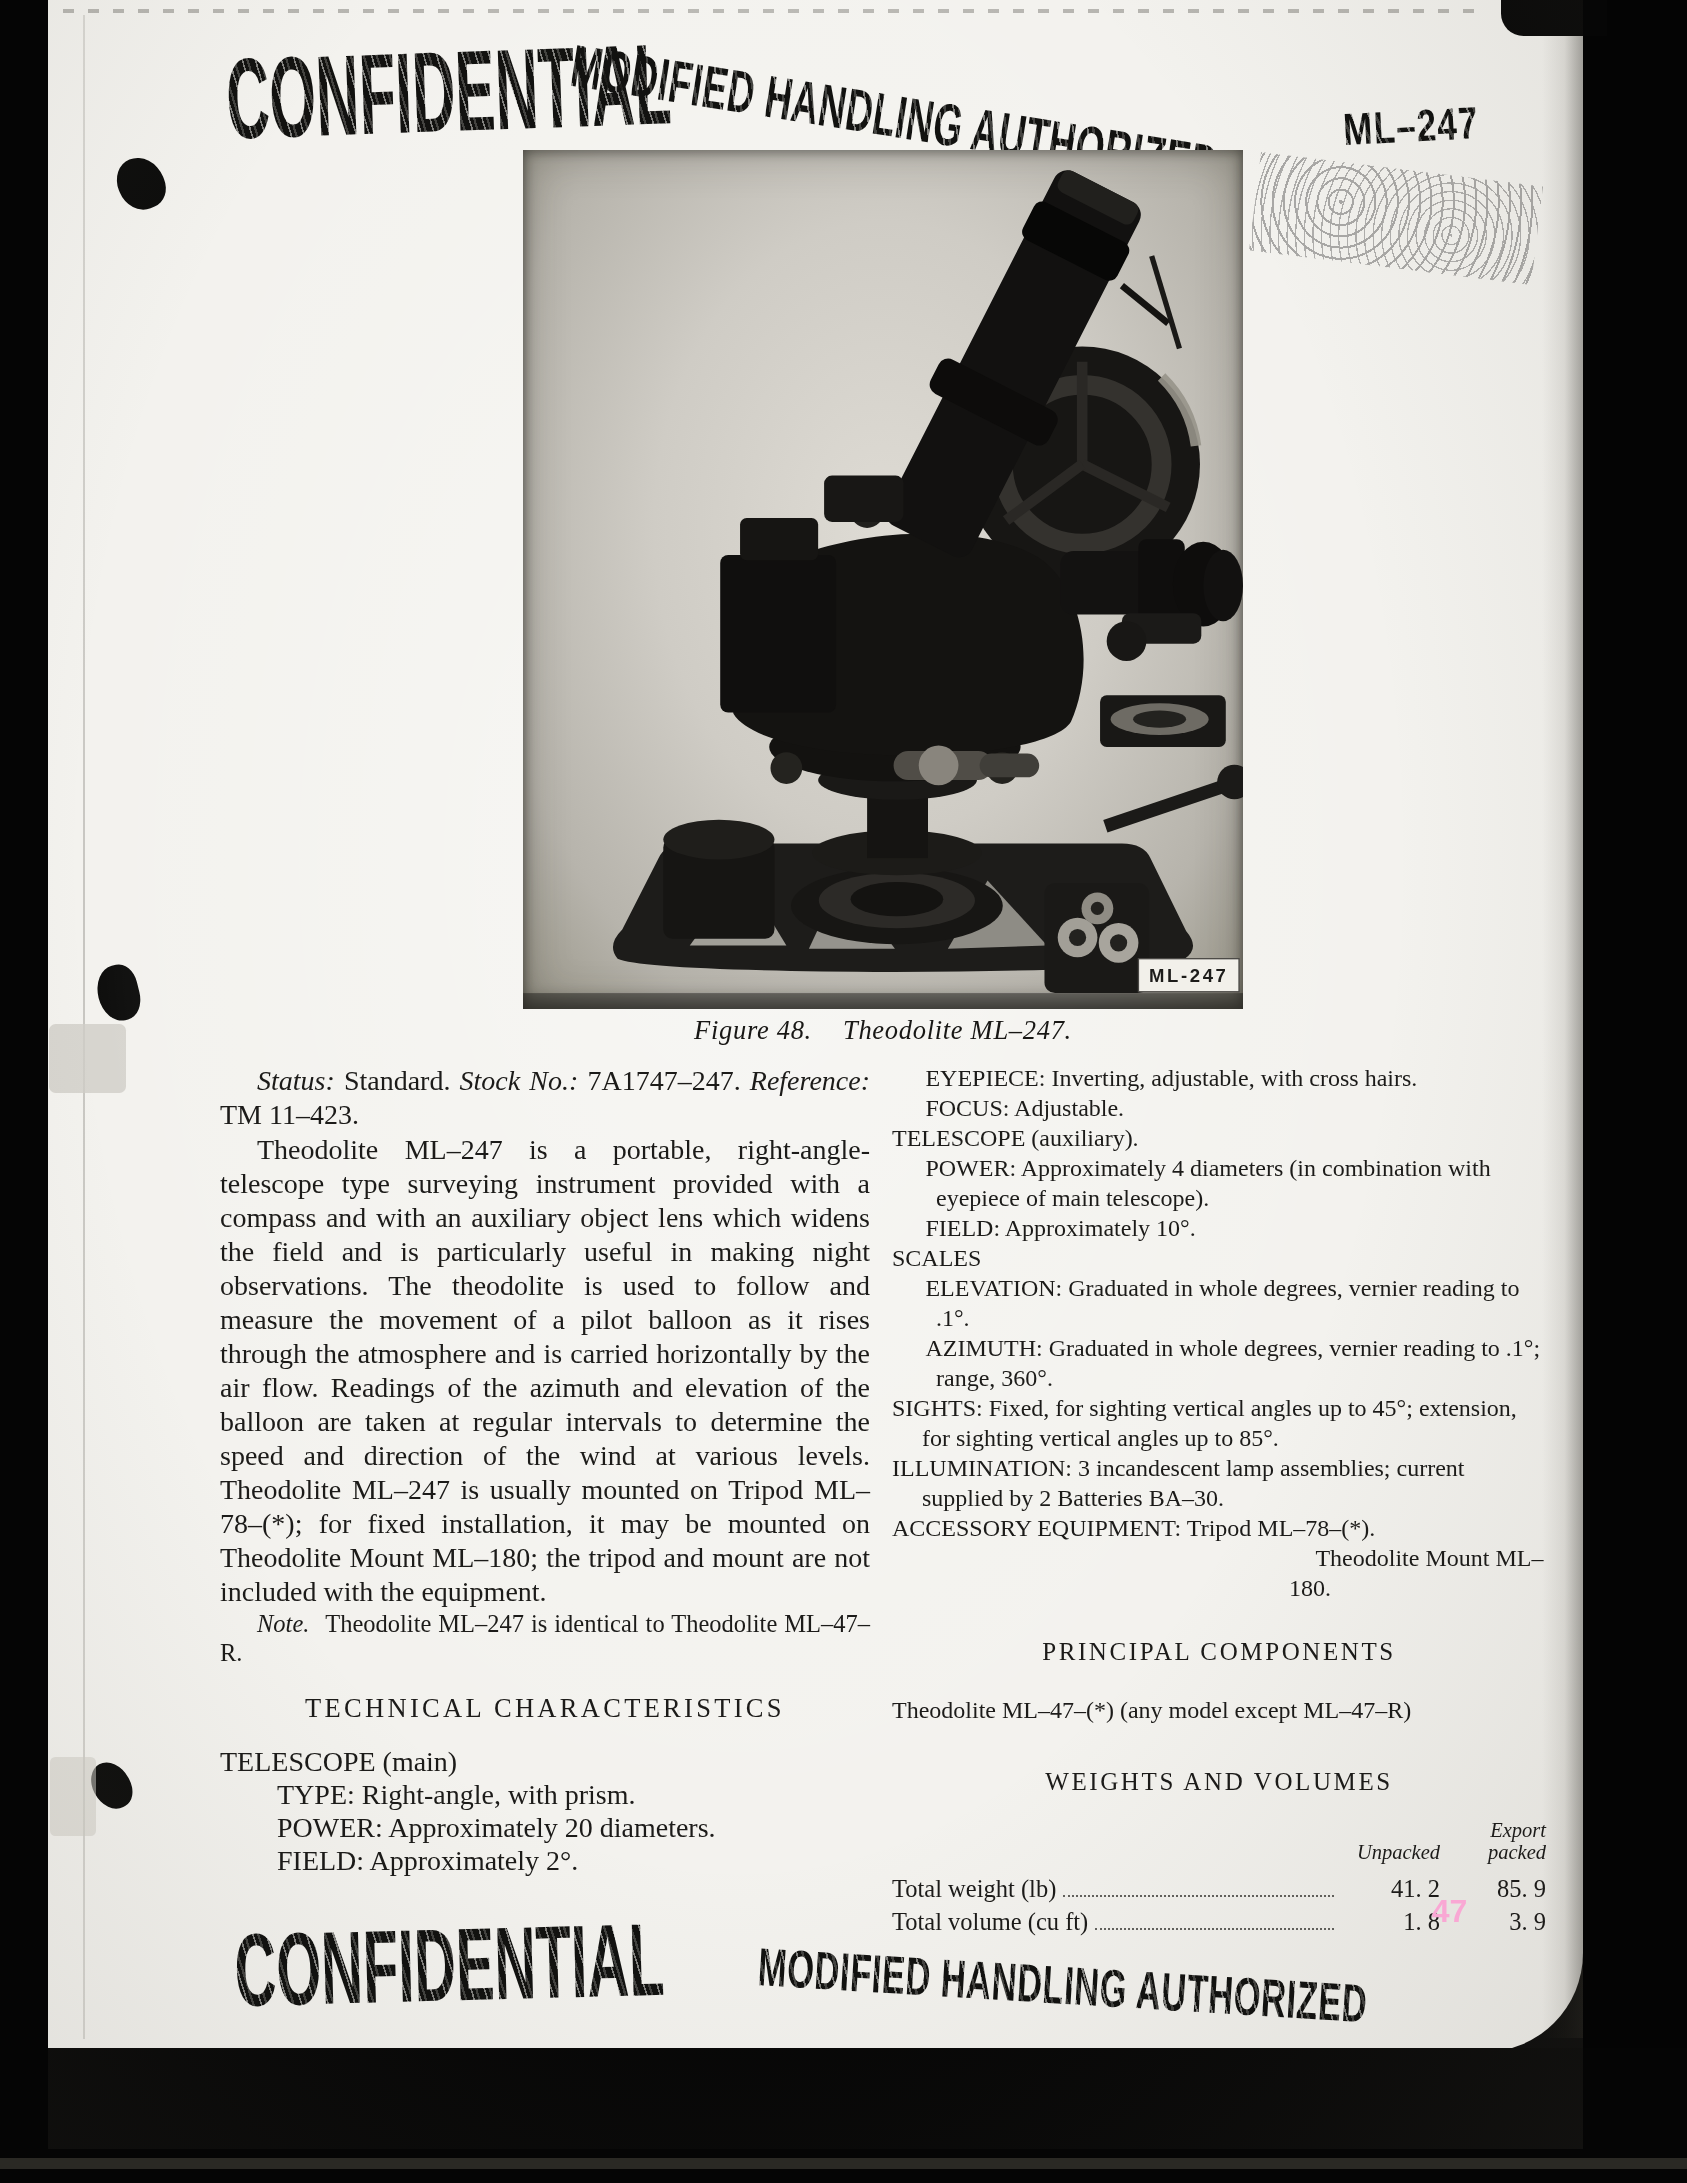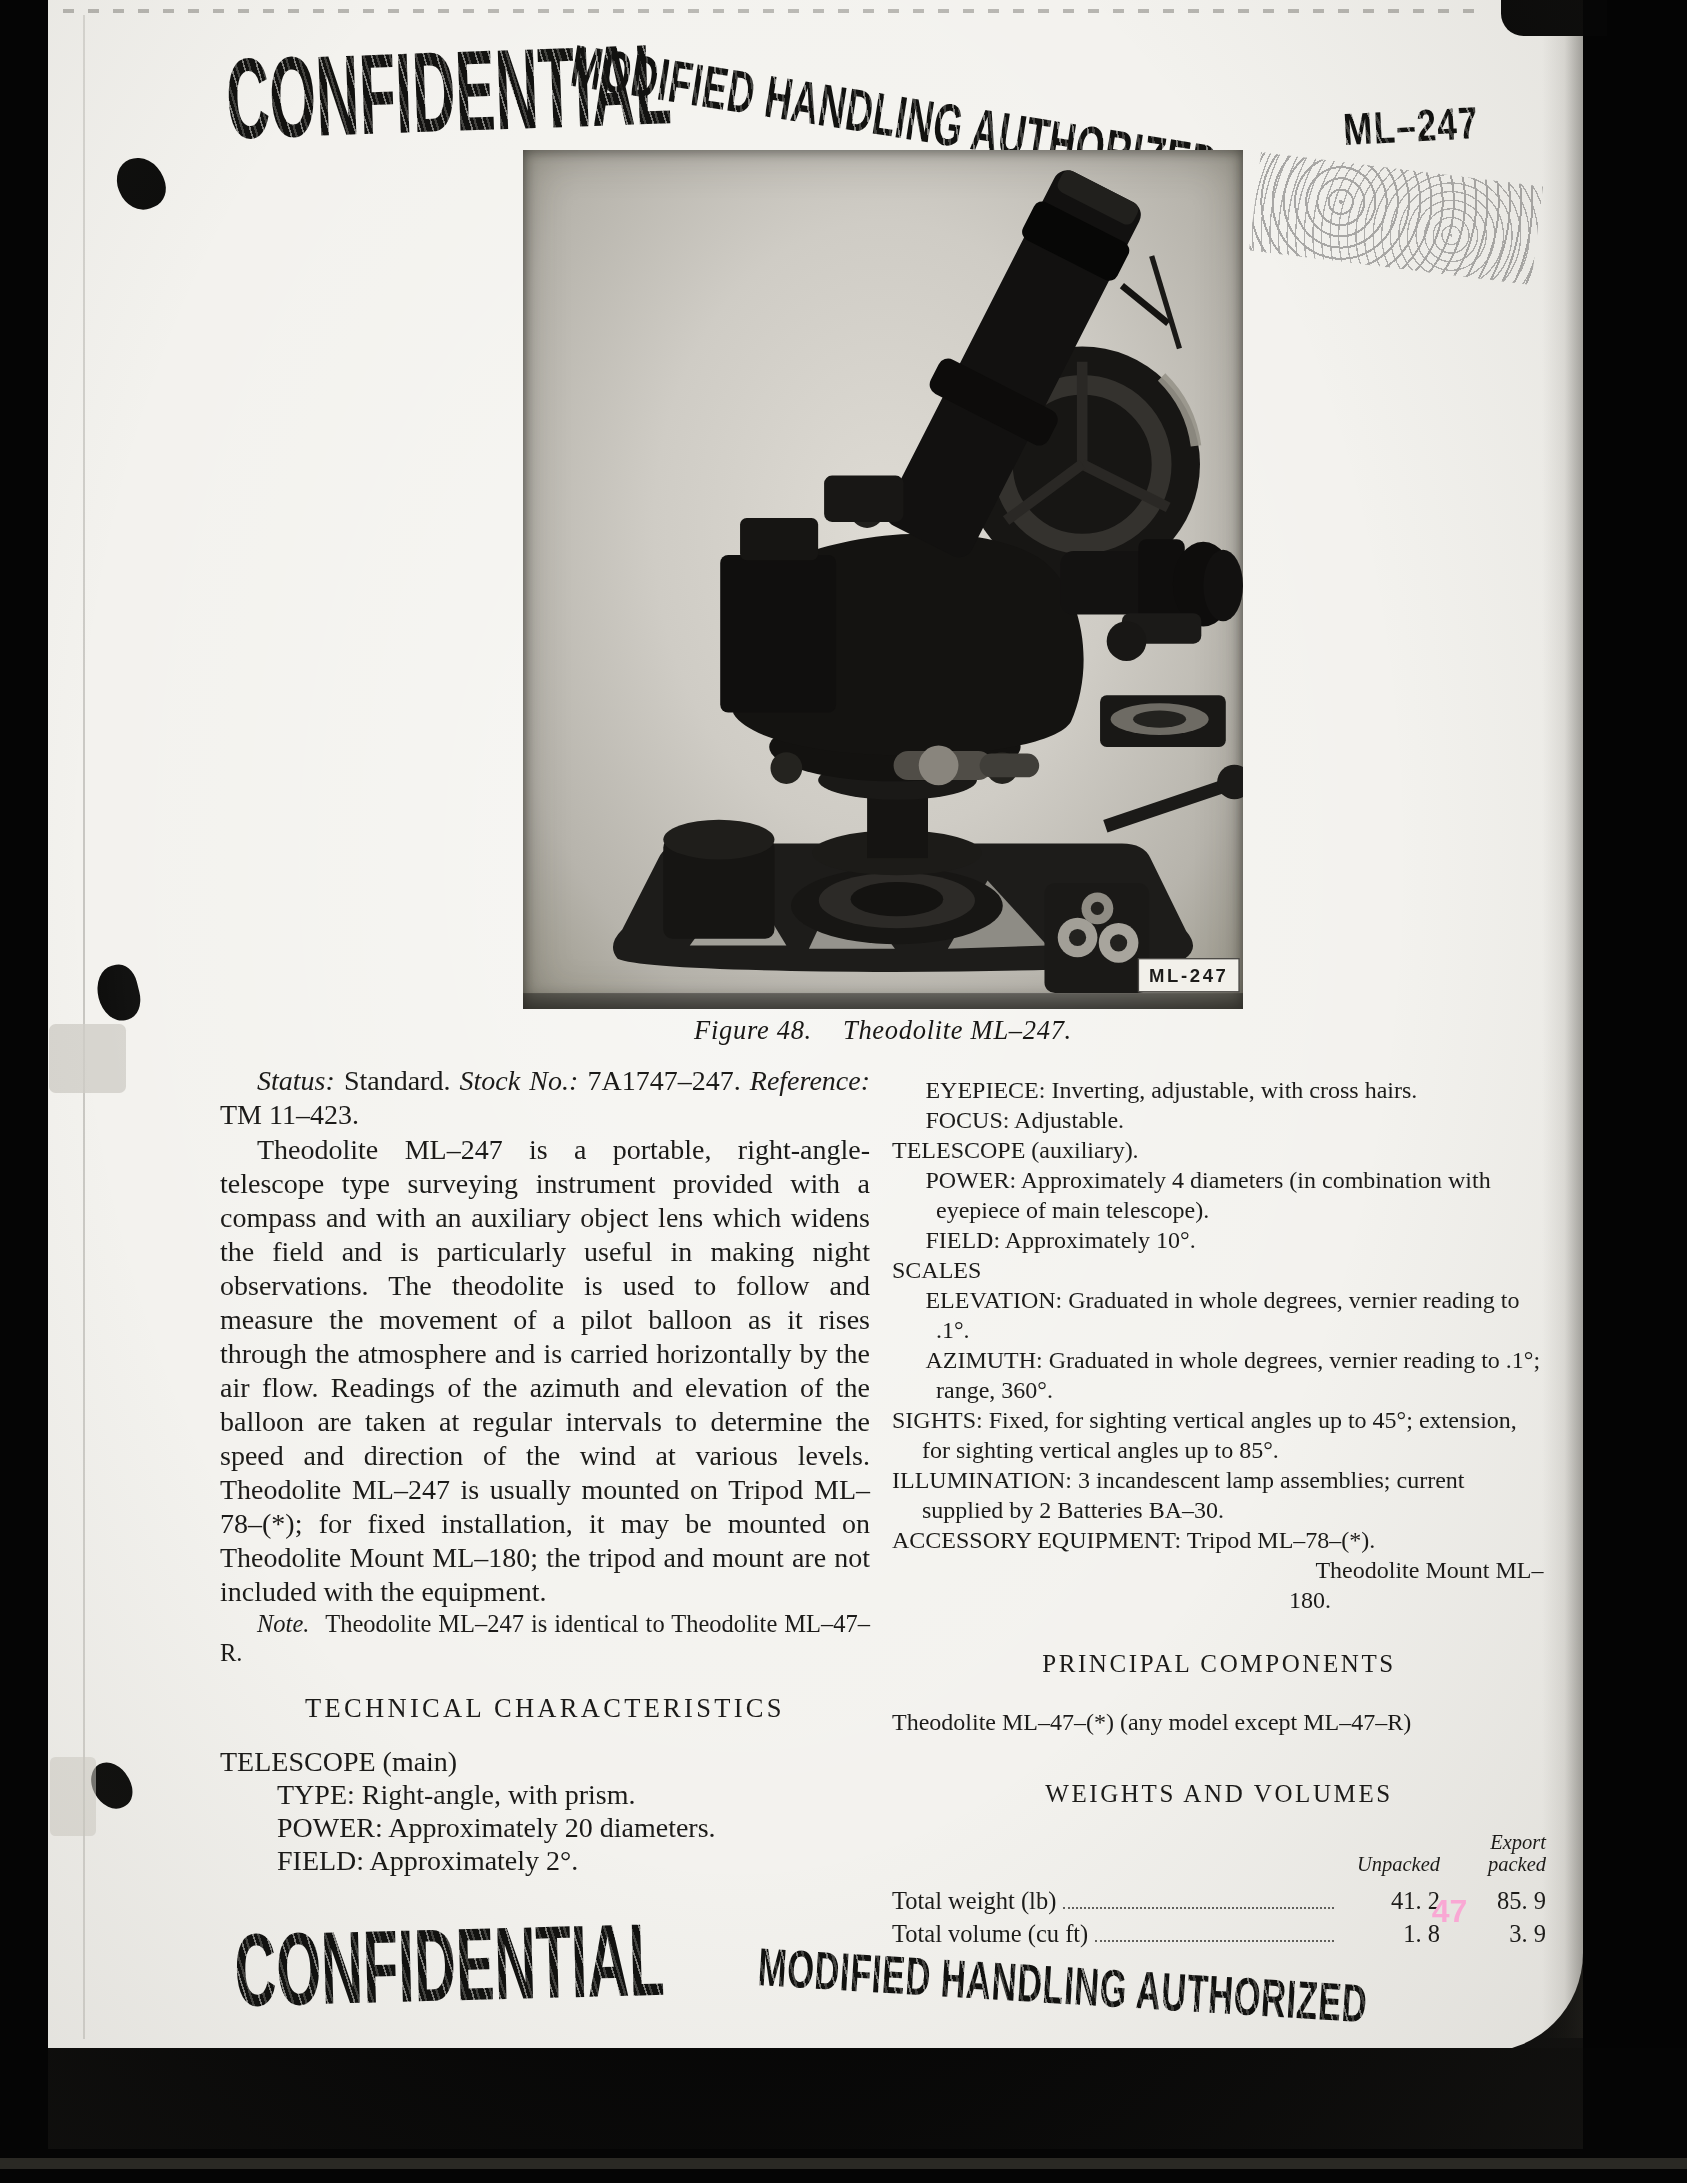--- a/index.html
+++ b/index.html
@@ -56,21 +56,21 @@
            background:radial-gradient(ellipse at 50% 44%, #dedbd4 0%, #cfccc5 45%, #b7b4ac 78%, #999689 100%);
            box-shadow:inset 0 0 46px rgba(40,38,30,.3), inset 0 -9.3px 14.6px rgba(20,19,16,.45), inset 0 4px 9.3px rgba(20,19,16,.3); }
   .photo svg { display:block; width:100%; height:100%; }
 
   .caption { left:523px; top:1015px; width:720px; text-align:center;
              font-style:italic; font-size:26.5px; letter-spacing:0.7px; color:#181715; }
   .caption .cap-label { margin-right:31px; }
 
   
   .col-left  { left:220px;  top:1064px; width:650px; font-size:28px; line-height:34px; text-align:justify; }
-  .col-right { left:892px; top:1063px; width:654px; font-size:24px; line-height:30px;margin-top:12px; }
+  .col-right { left:892px; top:1063px; width:654px; font-size:24px; line-height:30px; }
 
   .intro { text-indent:37px; }
   .lede  { font-style:italic; }
   .para  { text-indent:37px; margin-top:1.3px; }
   .note  { font-size:24.5px; line-height:29px; text-indent:37px; }
   .note .lede { margin-right:9.3px; }
 
   .heading { text-align:center; font-size:26.5px; letter-spacing:3.3px; line-height:29px; }
   .h-tech  { margin-top:26.5px; }
   .tele-main { margin-top:22.5px; font-size:28px; line-height:33px; }

